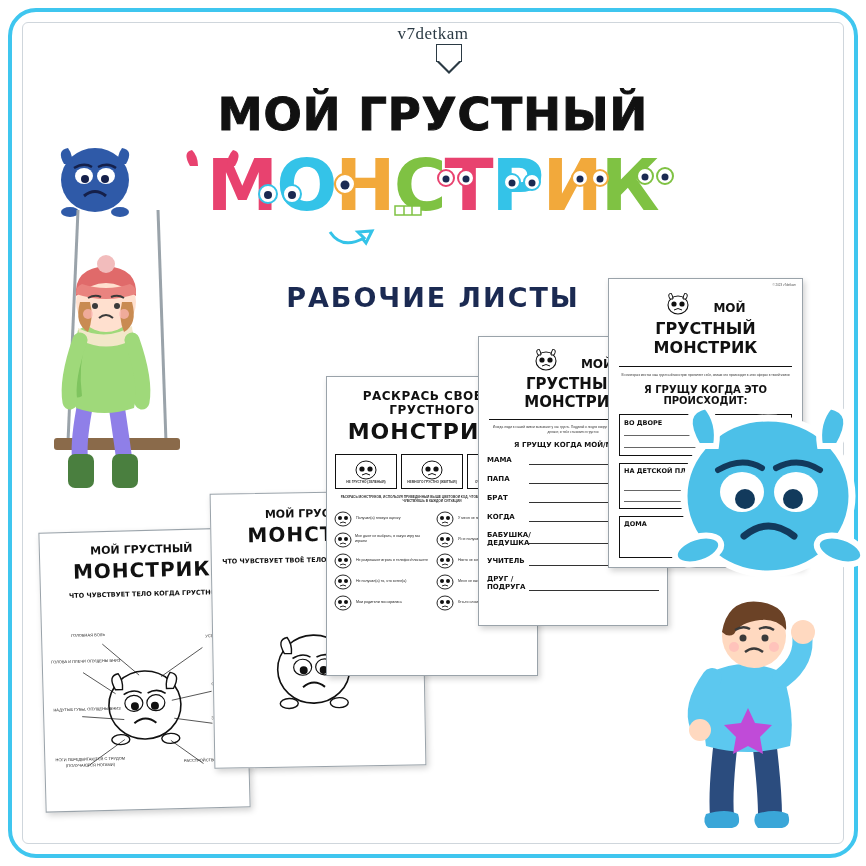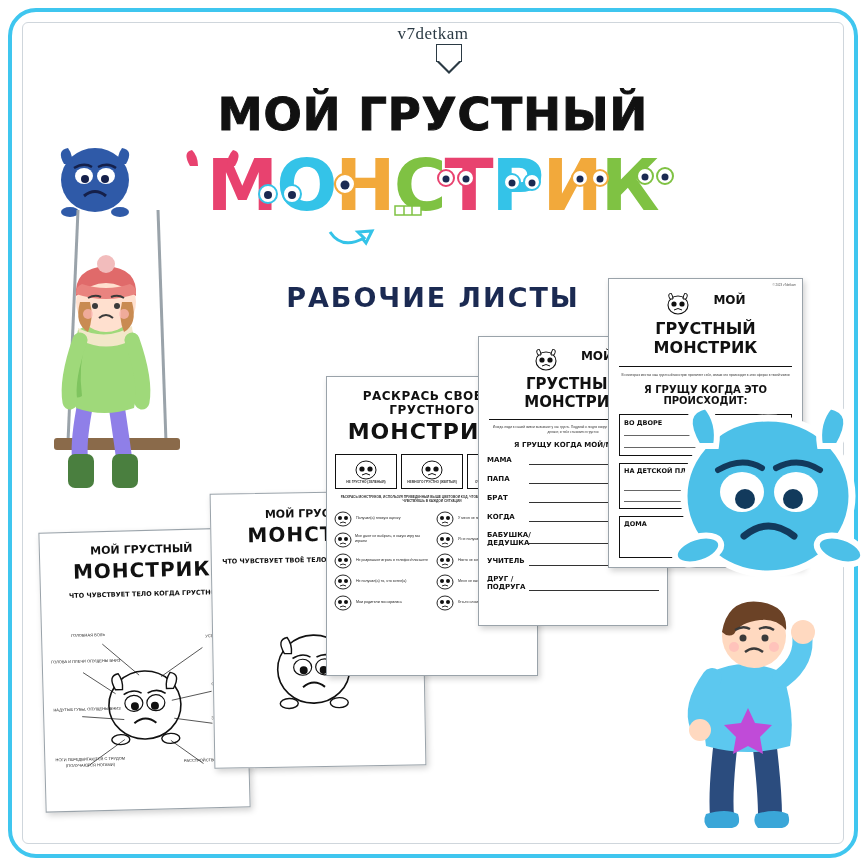--- a/index.html
+++ b/index.html
@@ -180,21 +180,21 @@
   #sheet-a { left: 42px; top: 530px; width: 205px; height: 280px; transform: rotate(-1.5deg); }
   
   #sheet-b { left: 212px; top: 492px; width: 212px; height: 275px; transform: rotate(-1deg); }
   
   #sheet-c { left: 326px; top: 376px; width: 212px; height: 300px; }
   
   #sheet-d { left: 478px; top: 336px; width: 190px; height: 290px; }
   
   #sheet-e { left: 608px; top: 278px; width: 195px; height: 290px; }
 
-  .hdr-row { display:flex; align-items:flex-start; justify-content:center; gap:22px; }
+  .hdr-row { display:flex; align-items:flex-end; justify-content:center; gap:22px; }
 
   .field-label {
     font-family: "DejaVu Sans", sans-serif;
     font-weight: bold;
     font-size: 7px;
     color:#111;
   }
   .stmt {
     display:flex; align-items:center; gap:3px; margin-bottom:4px;
   }

